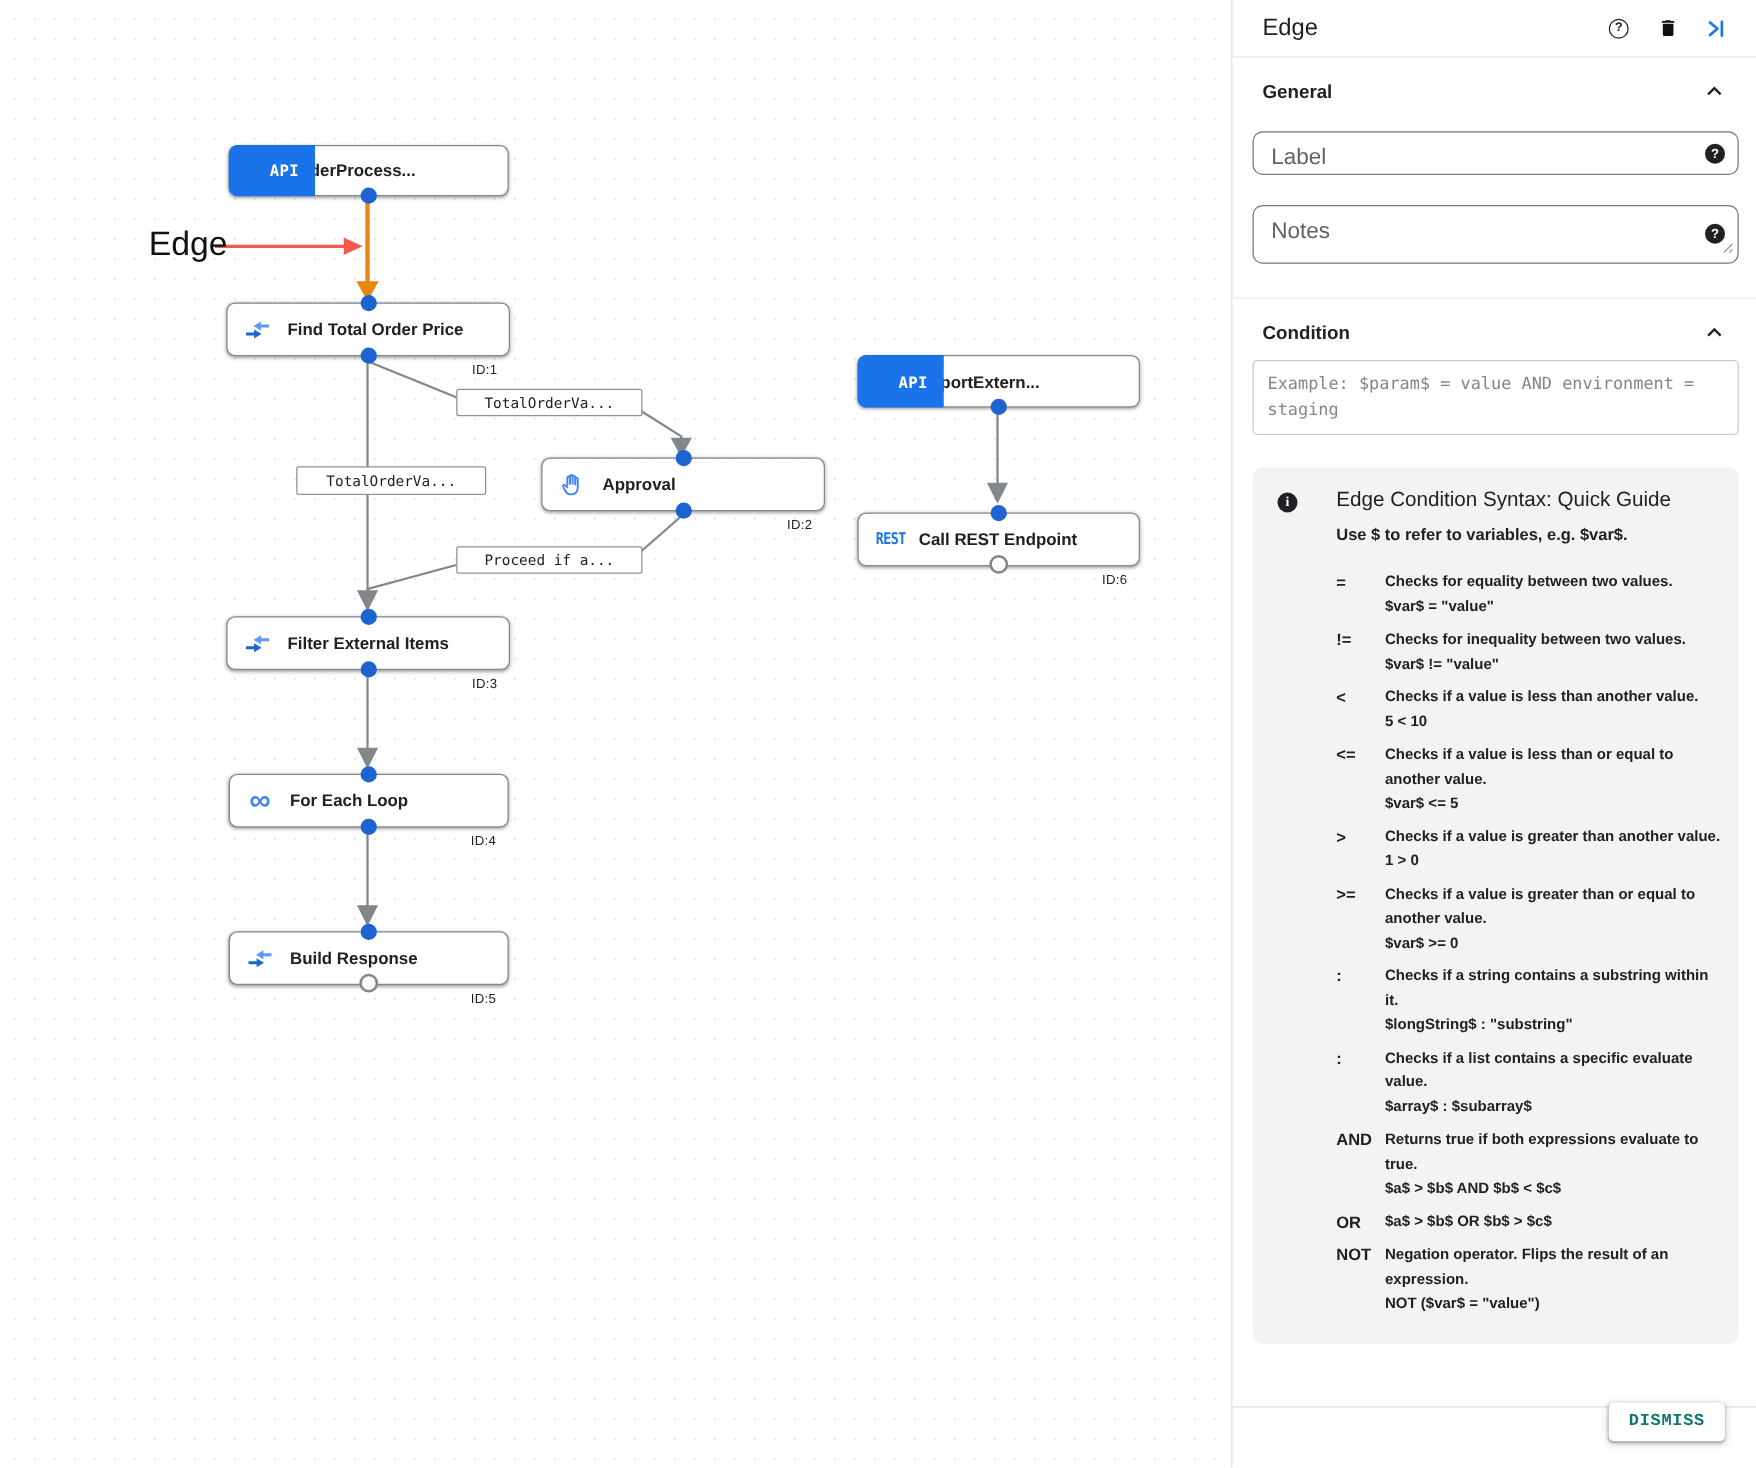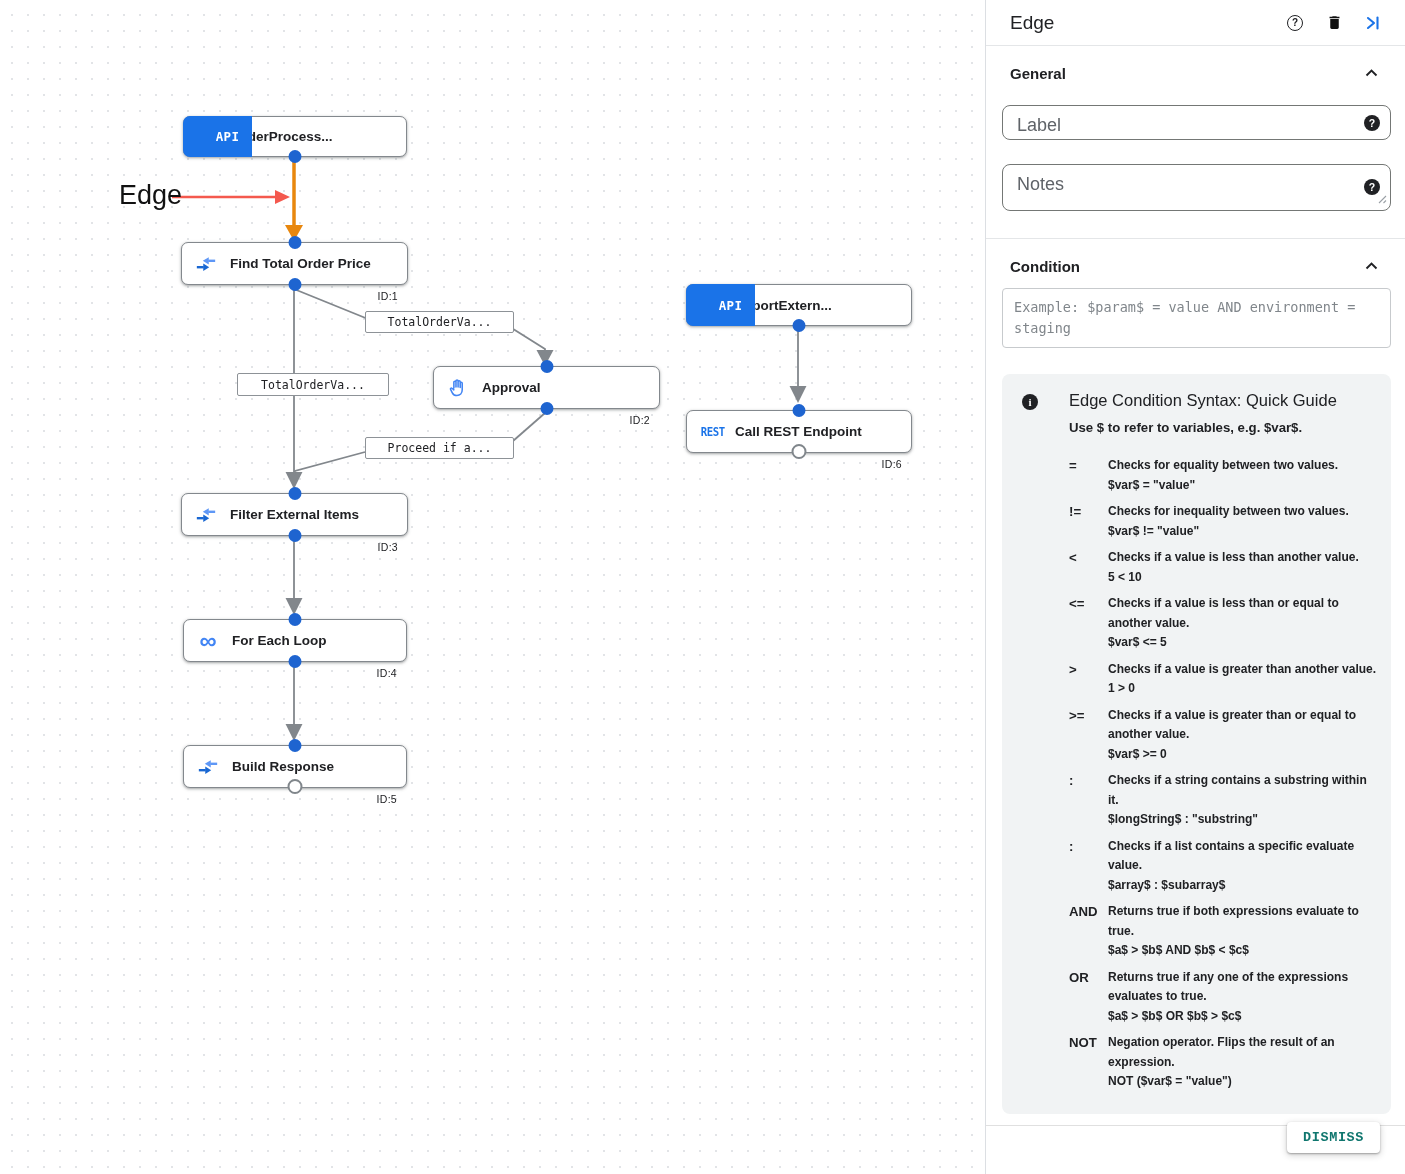--- a/index.html
+++ b/index.html
@@ -337,21 +337,20 @@
   </div>
 
   <div class="guide-op">AND</div>
   <div class="guide-text">
     <div class="desc">Returns true if both expressions evaluate to true.</div>
               <div class="ex">$a$ &gt; $b$ AND $b$ &lt; $c$</div>
   </div>
 
   <div class="guide-op">OR</div>
   <div class="guide-text">
-    <div class="desc">Returns true if any one of the expressions evaluates to true.</div>
               <div class="ex">$a$ &gt; $b$ OR $b$ &gt; $c$</div>
   </div>
 
   <div class="guide-op">NOT</div>
   <div class="guide-text">
     <div class="desc">Negation operator. Flips the result of an expression.</div>
               <div class="ex">NOT ($var$ = "value")</div>
   </div>
 </div>
       </div>

